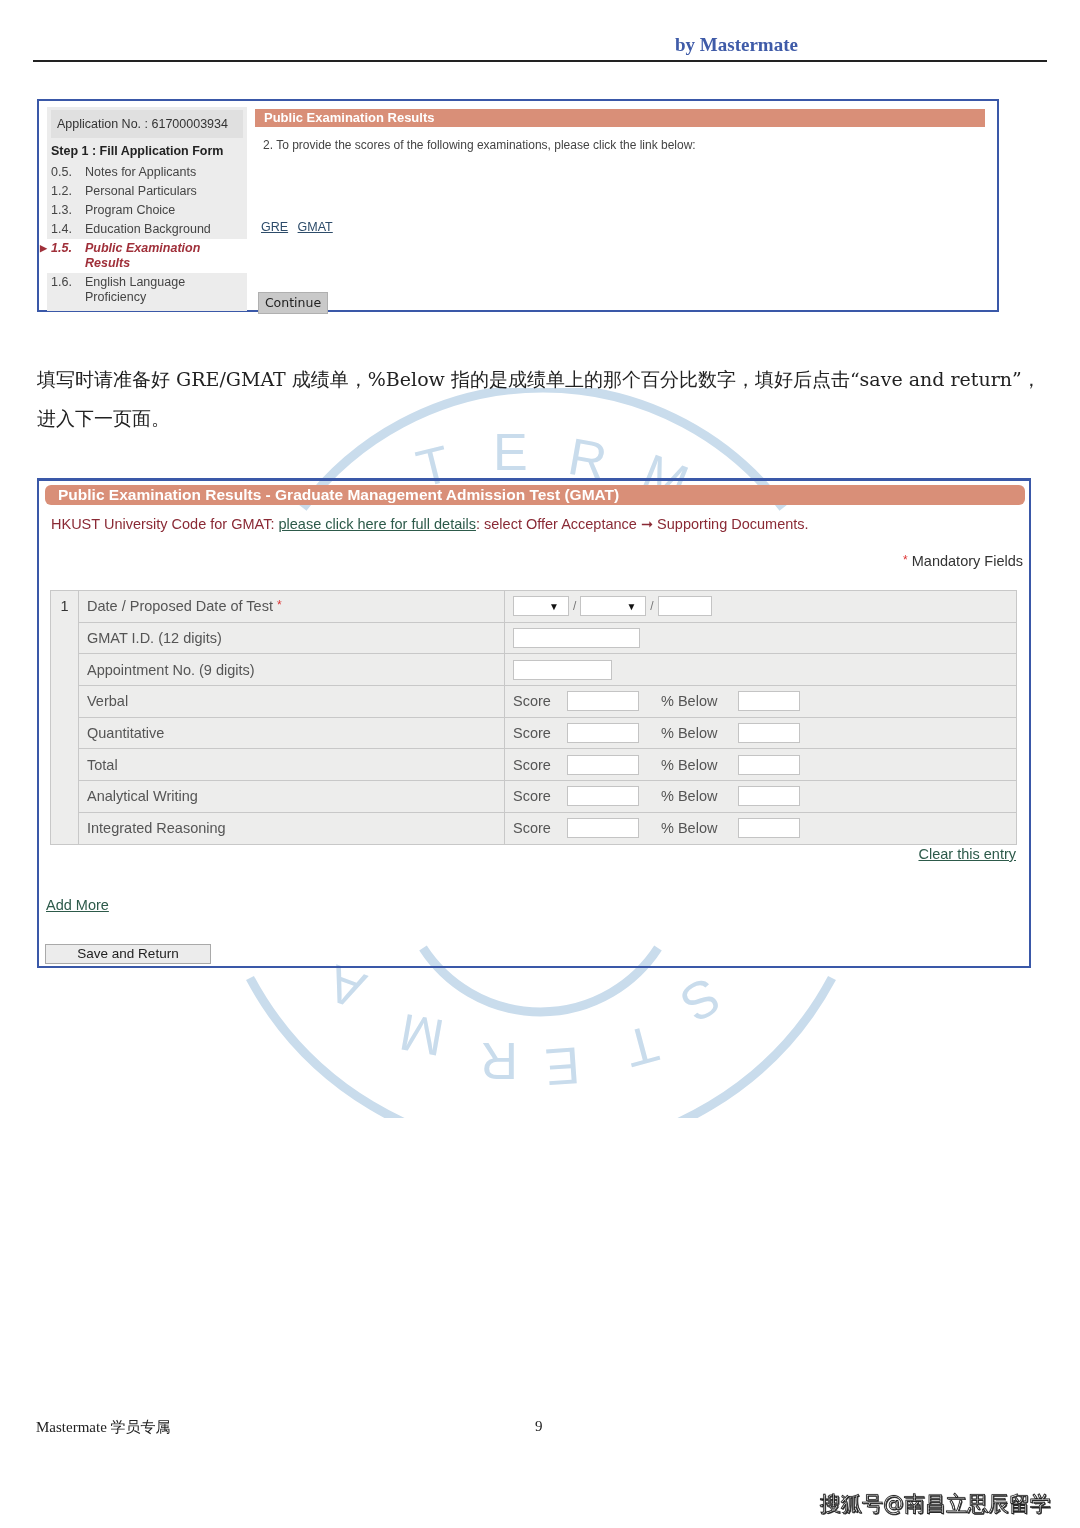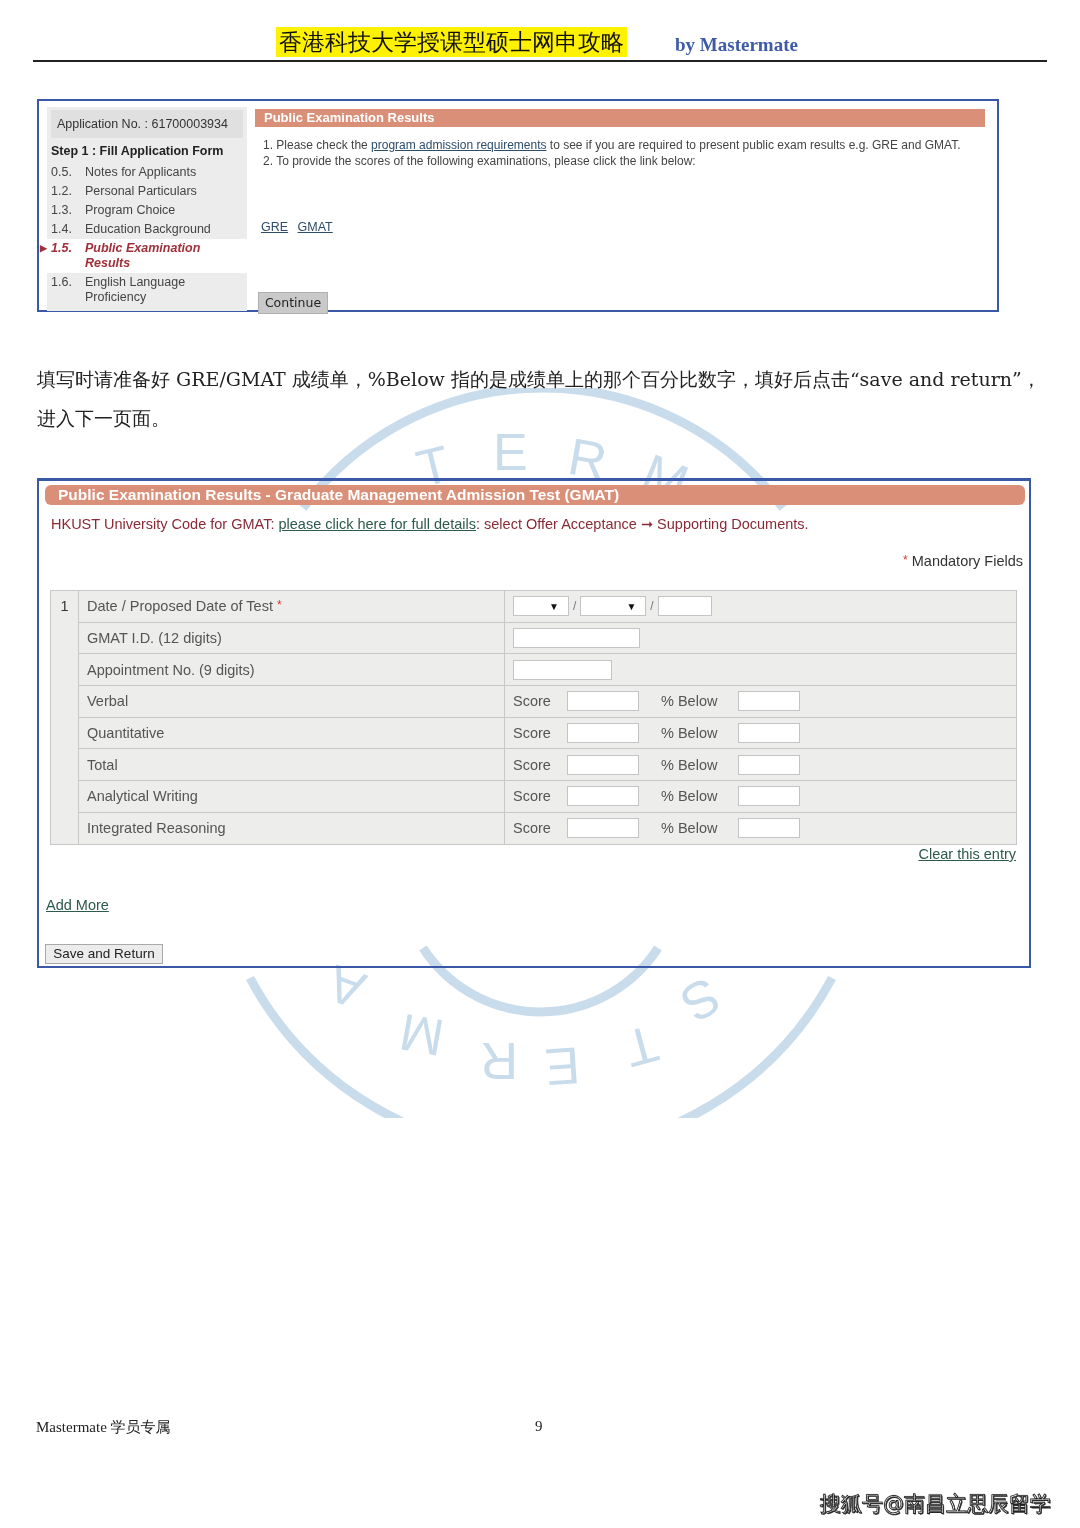--- a/index.html
+++ b/index.html
@@ -52,32 +52,31 @@
   .c-num { width: 28px; text-align: center; vertical-align: top !important; padding-top: 7px !important; color: #333 !important; }
   .c-label { width: 426px; padding-left: 8px !important; }
   .c-input { padding-left: 8px !important; }
   .inp { display: inline-block; height: 20px; background: #fff; border: 1px solid #c4c4c4; vertical-align: middle; }
   .sel { position: relative; display: inline-block; height: 20px; background: #fff; border: 1px solid #c4c4c4; vertical-align: middle; }
   .sel .arrow { position: absolute; right: 9px; top: 4px; font-size: 10px; color: #111; }
   .slash { display: inline-block; margin: 0 4px; color: #777; font-size: 12px; vertical-align: middle; }
   .lbl { display: inline-block; color: #555; vertical-align: middle; }
   .clear-link { position: absolute; right: 13px; top: 365px; font-size: 14.5px; color: #2d5a4a; text-decoration: underline; }
   .add-more { position: absolute; left: 7px; top: 416px; font-size: 14.5px; color: #2d5a4a; text-decoration: underline; }
-  .save-btn { position: absolute; left: 6px; top: 463px; width: 118px; height: 20px; background: #ececec; border: 1px solid #a9a9a9; font-size: 13.5px; color: #222; text-align: center; line-height: 18px; }
+  .save-btn { position: absolute; left: 6px; top: 463px; width: 166px; height: 20px; background: #ececec; border: 1px solid #a9a9a9; font-size: 13.5px; color: #222; text-align: center; line-height: 18px; }
 
   
   .footer-left { position: absolute; left: 36px; top: 1418px; font-family: "Liberation Serif", serif; font-size: 15px; color: #222; }
   .footer-page { position: absolute; left: 535px; top: 1418px; font-family: "Liberation Serif", serif; font-size: 15px; color: #222; }
   .sohu { position: absolute; left: 820px; top: 1490px; font-family: "DejaVu Sans", sans-serif; font-size: 21px; font-weight: normal; color: #fff; -webkit-text-stroke: 0.8px #222; text-shadow: 0 0 1px #000, 1px 1px 0 #333; }
 </style>
 </head>
 <body>
 
 <div class="doc-header">
-  <span class="doc-title">香港科技大学授课型硕士网申攻略</span>
   <span class="doc-byline">by Mastermate</span>
 </div>
 
 <svg class="watermark" viewBox="0 0 606 730">
   <g fill="none" stroke="#c9dcec" stroke-width="9">
     <path d="M 65 120 A 300 300 0 0 1 545 120"></path>
     <path d="M 12 590 A 330 330 0 0 0 594 590"></path>
     <path d="M 185 560 A 140 140 0 0 0 420 560"></path>
   </g>
   <g fill="#c9dcec" font-family="Liberation Sans, sans-serif" font-size="52">
@@ -124,21 +123,20 @@
         <span class="nav-num">1.6.</span>
         <span>English Language Proficiency</span>
       </div>
     </div>
   </div>
 
   <div class="main1">
     <div class="bar1">Public Examination Results</div>
     <div class="note">
       <ol>
-        <li><span>1. Please check the </span><span class="link">program admission requirements</span><span> to see if you are required to present public exam results e.g. GRE and GMAT.</span></li>
         <li>2. To provide the scores of the following examinations, please click the link below:</li>
       </ol>
     </div>
   </div>
   <div class="exam-links">
     <span class="link">GRE</span>
     <span class="link">GMAT</span>
   </div>
   <div class="continue-btn">Continue</div>
 </div>

